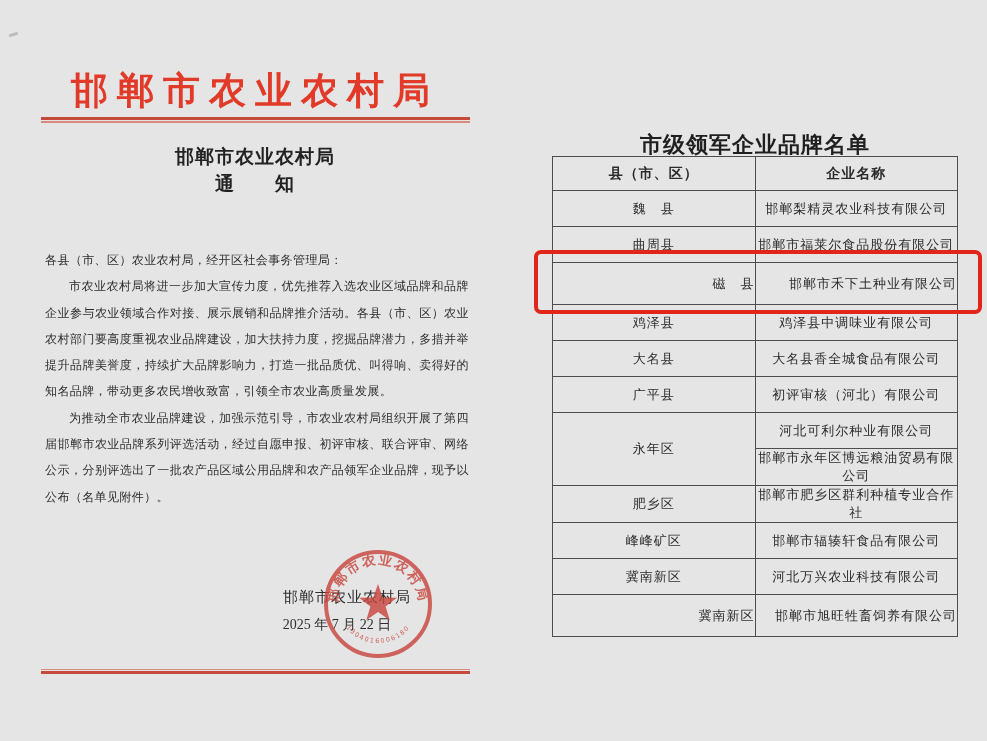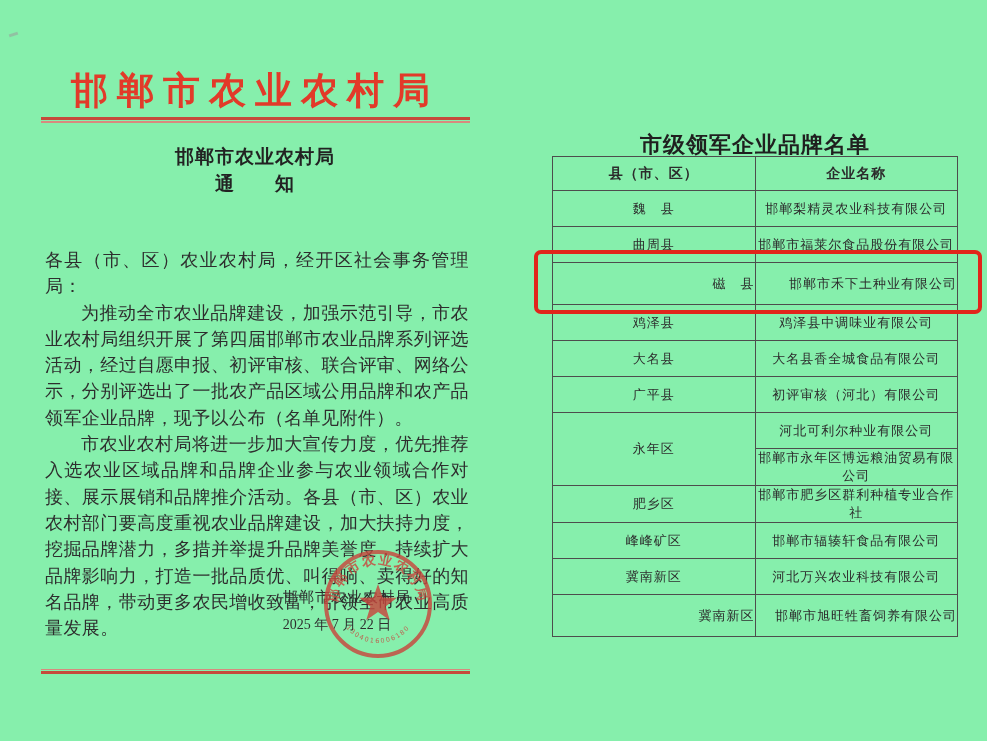--- a/index.html
+++ b/index.html
@@ -1,34 +1,34 @@
 <!DOCTYPE html>
 <html><head>
 <meta charset="utf-8">
 <style>
   html,body{margin:0;padding:0;background:#ffffff;}
-  #page{position:relative;width:987px;height:741px;background:#86efac;overflow:hidden;
+  #page{position:relative;width:987px;height:741px;background:#e5e5e5;overflow:hidden;
         font-family:"Liberation Serif","DejaVu Serif",serif;color:#2b2b2b;}
 
   
   .scan-mark{position:absolute;left:9px;top:33px;width:9px;height:3px;background:#9a9a9a;
              transform:rotate(-18deg);opacity:.55;}
   .masthead{position:absolute;left:40px;top:66px;width:430px;text-align:center;
             font-size:37px;font-weight:bold;color:#e23a29;letter-spacing:9px;white-space:nowrap;}
   .rule{position:absolute;left:41px;width:429px;}
   .rule .thick{height:3px;background:#c64a3b;}
   .rule .thin{height:2px;background:#d88a7e;margin-top:1px;}
   .rule-top{top:117px;}
   .rule-bottom{top:669px;}
   .rule-bottom .thin2{height:1px;background:#d88a7e;}
   .rule-bottom .thick2{height:3px;background:#c64a3b;margin-top:1px;}
 
   .doc-title{position:absolute;left:30px;top:143px;width:450px;text-align:center;
              font-weight:bold;font-size:19px;line-height:27px;letter-spacing:1px;color:#222;}
-  .doc-body{position:absolute;left:45px;top:247px;width:424px;font-size:18px;
+  .doc-body{position:absolute;left:45px;top:247px;width:424px;font-size:12px;
             line-height:26.3px;text-align:justify;letter-spacing:.4px;color:#2e2e2e;}
   .doc-body p{margin:0;}
   .doc-body p.indent{text-indent:2em;}
 
   .signer{position:absolute;left:252px;top:588px;width:190px;text-align:center;
           font-size:15px;letter-spacing:1px;color:#2e2e2e;}
   .sign-date{position:absolute;left:252px;top:616px;width:170px;text-align:center;
              font-size:14px;color:#2e2e2e;}
   .stamp{position:absolute;left:308px;top:542px;opacity:.82;}
 
@@ -59,22 +59,22 @@
       <div class="thin"></div>
   </div>
 
   <div class="doc-title">
     <div>邯郸市农业农村局</div>
     <div>通　　知</div>
   </div>
 
   <div class="doc-body">
     <p>各县（市、区）农业农村局，经开区社会事务管理局：</p>
+    <p class="indent">市农业农村局将进一步加大宣传力度，优先推荐入选农业区域品牌和品牌企业参与农业领域合作对接、展示展销和品牌推介活动。各县（市、区）农业农村部门要高度重视农业品牌建设，加大扶持力度，挖掘品牌潜力，多措并举提升品牌美誉度，持续扩大品牌影响力，打造一批品质优、叫得响、卖得好的知名品牌，带动更多农民增收致富，引领全市农业高质量发展。</p>
     <p class="indent">为推动全市农业品牌建设，加强示范引导，市农业农村局组织开展了第四届邯郸市农业品牌系列评选活动，经过自愿申报、初评审核、联合评审、网络公示，分别评选出了一批农产品区域公用品牌和农产品领军企业品牌，现予以公布（名单见附件）。</p>
-    <p class="indent">市农业农村局将进一步加大宣传力度，优先推荐入选农业区域品牌和品牌企业参与农业领域合作对接、展示展销和品牌推介活动。各县（市、区）农业农村部门要高度重视农业品牌建设，加大扶持力度，挖掘品牌潜力，多措并举提升品牌美誉度，持续扩大品牌影响力，打造一批品质优、叫得响、卖得好的知名品牌，带动更多农民增收致富，引领全市农业高质量发展。</p>
   </div>
 
   <div class="signer">邯郸市农业农村局</div>
   <div class="sign-date">2025 年 7 月 22 日</div>
 
   <svg class="stamp" width="140" height="130" viewBox="0 0 140 130">
     <circle cx="70" cy="62" r="52" fill="none" stroke="#c8473e" stroke-width="4"></circle>
     <polygon points="70,42 74.7,55.5 89,55.8 77.6,64.5 81.8,78.2 70,70 58.2,78.2 62.4,64.5 51,55.8 65.3,55.5" fill="#c8473e"></polygon>
     <path id="stamp-arc-top" d="M 31 76 A 41 41 0 1 1 109 76" fill="none"></path>
     <path id="stamp-arc-bottom" d="M 36 83 A 41 41 0 0 0 104 83" fill="none"></path>

